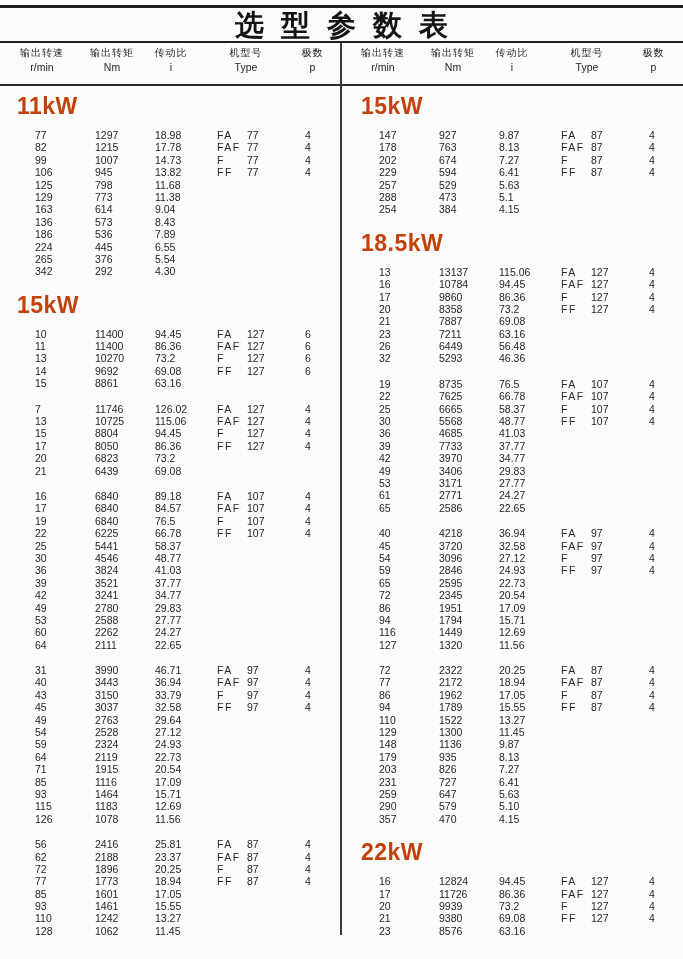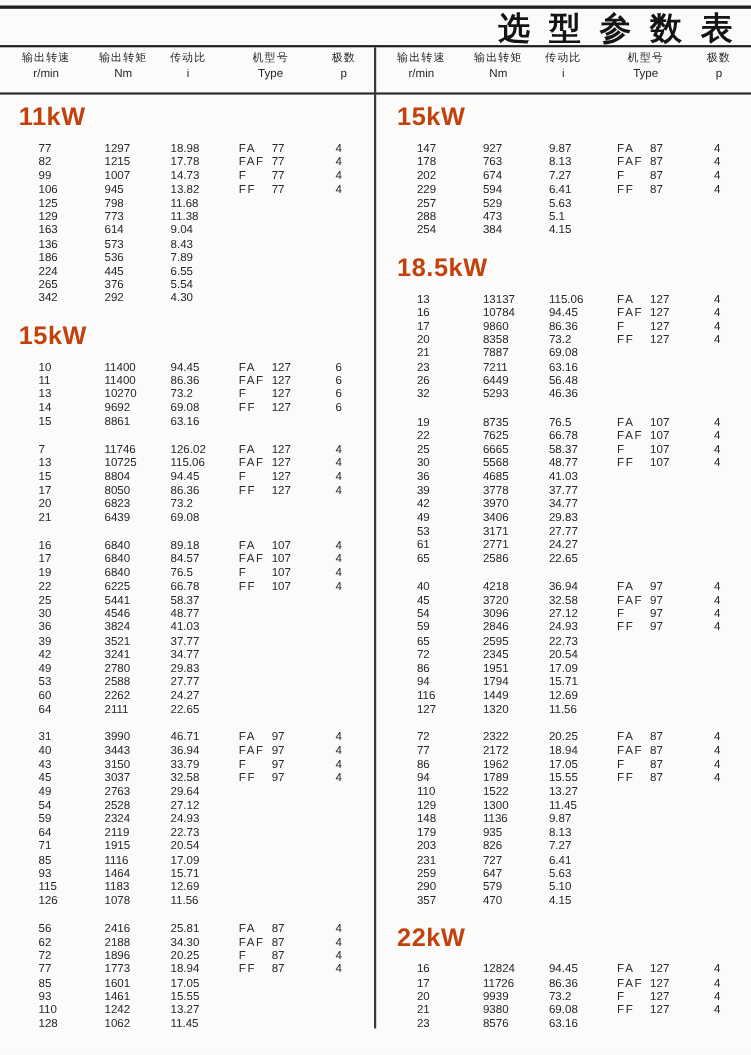--- a/index.html
+++ b/index.html
@@ -8,21 +8,21 @@
     background:#fbfbfa;overflow:hidden;
     font-family:"Liberation Sans","DejaVu Sans",sans-serif;
     color:#262626;
   }
   .rule{position:absolute;left:0;right:0;background:#1e1e1e;}
   .rule-top{top:5px;height:3px;}
   .rule-mid{top:41px;height:2px;}
   .rule-under{top:84px;height:2px;background:#2c2c2c;}
   .vdivider{position:absolute;top:43px;left:340px;width:2px;height:892px;background:#3a3a3a;}
   .page-title{
-    position:absolute;top:6px;left:0;width:100%;text-align:right;
+    position:absolute;top:6px;left:0;width:100%;text-align:center;
     font-size:29px;font-weight:bold;letter-spacing:17px;text-indent:17px;
     color:#141414;white-space:nowrap;
   }
   .headers{position:absolute;top:45px;left:0;width:100%;display:flex;}
   .hgroup{width:341px;display:grid;grid-template-columns:84px 56px 62px 88px 45px;}
   .hgroup.right{width:342px;padding-left:0;}
   .hcell{text-align:center;line-height:1.5;}
   .hzh{font-size:10px;letter-spacing:1px;}
   .hunit{font-size:10.5px;}
   .content{position:absolute;top:88px;left:0;width:100%;display:flex;align-items:flex-start;}
@@ -515,21 +515,21 @@
               <span class="c0">56</span>
               <span class="c1">2416</span>
               <span class="c2">25.81</span>
               <span class="c3">FA</span>
               <span class="c4">87</span>
               <span class="c5">4</span>
             </div>
             <div class="row">
               <span class="c0">62</span>
               <span class="c1">2188</span>
-              <span class="c2">34.30</span>
+              <span class="c2">23.37</span>
               <span class="c3">FAF</span>
               <span class="c4">87</span>
               <span class="c5">4</span>
             </div>
             <div class="row">
               <span class="c0">72</span>
               <span class="c1">1896</span>
               <span class="c2">20.25</span>
               <span class="c3">F</span>
               <span class="c4">87</span>
@@ -744,21 +744,21 @@
             <div class="row">
               <span class="c0">36</span>
               <span class="c1">4685</span>
               <span class="c2">41.03</span>
               <span class="c3"></span>
               <span class="c4"></span>
               <span class="c5"></span>
             </div>
             <div class="row">
               <span class="c0">39</span>
-              <span class="c1">3778</span>
+              <span class="c1">7733</span>
               <span class="c2">37.77</span>
               <span class="c3"></span>
               <span class="c4"></span>
               <span class="c5"></span>
             </div>
             <div class="row">
               <span class="c0">42</span>
               <span class="c1">3970</span>
               <span class="c2">34.77</span>
               <span class="c3"></span>

